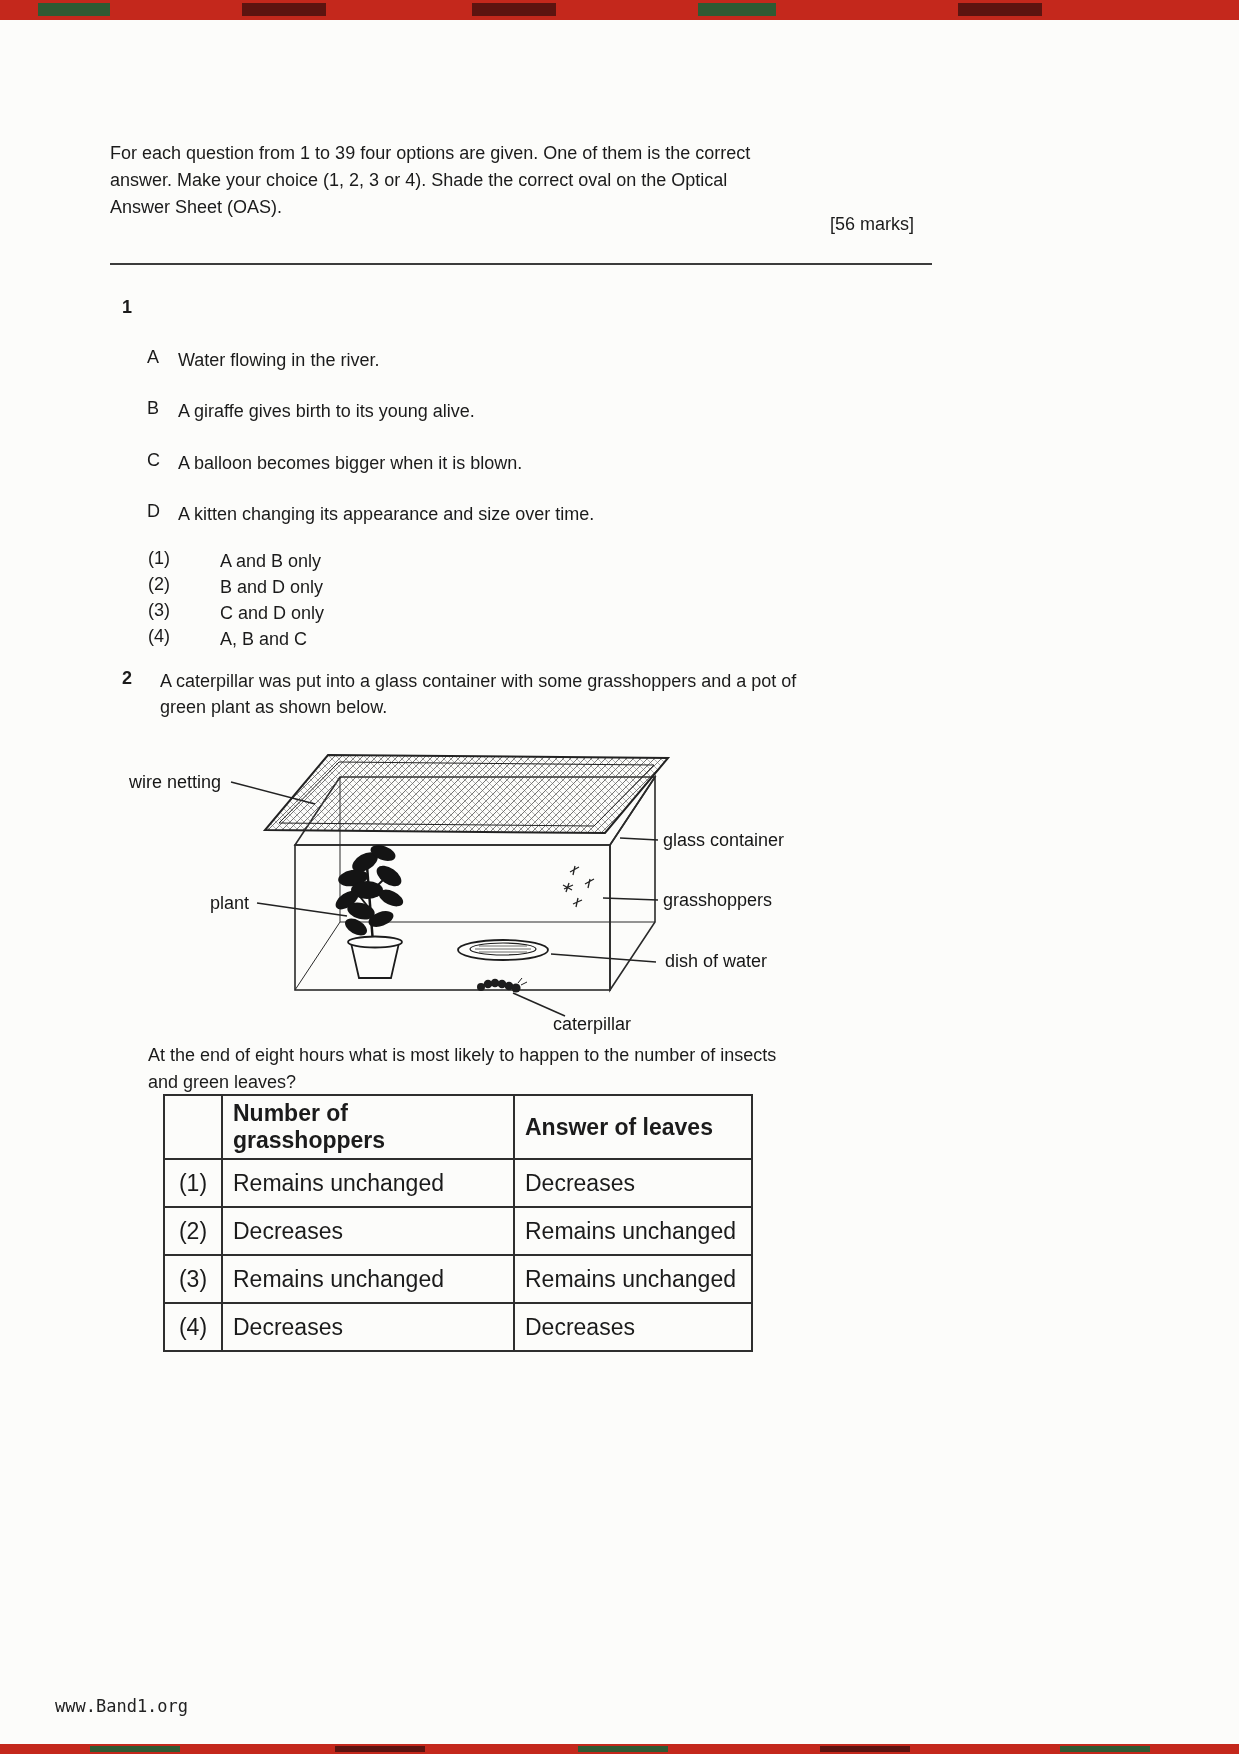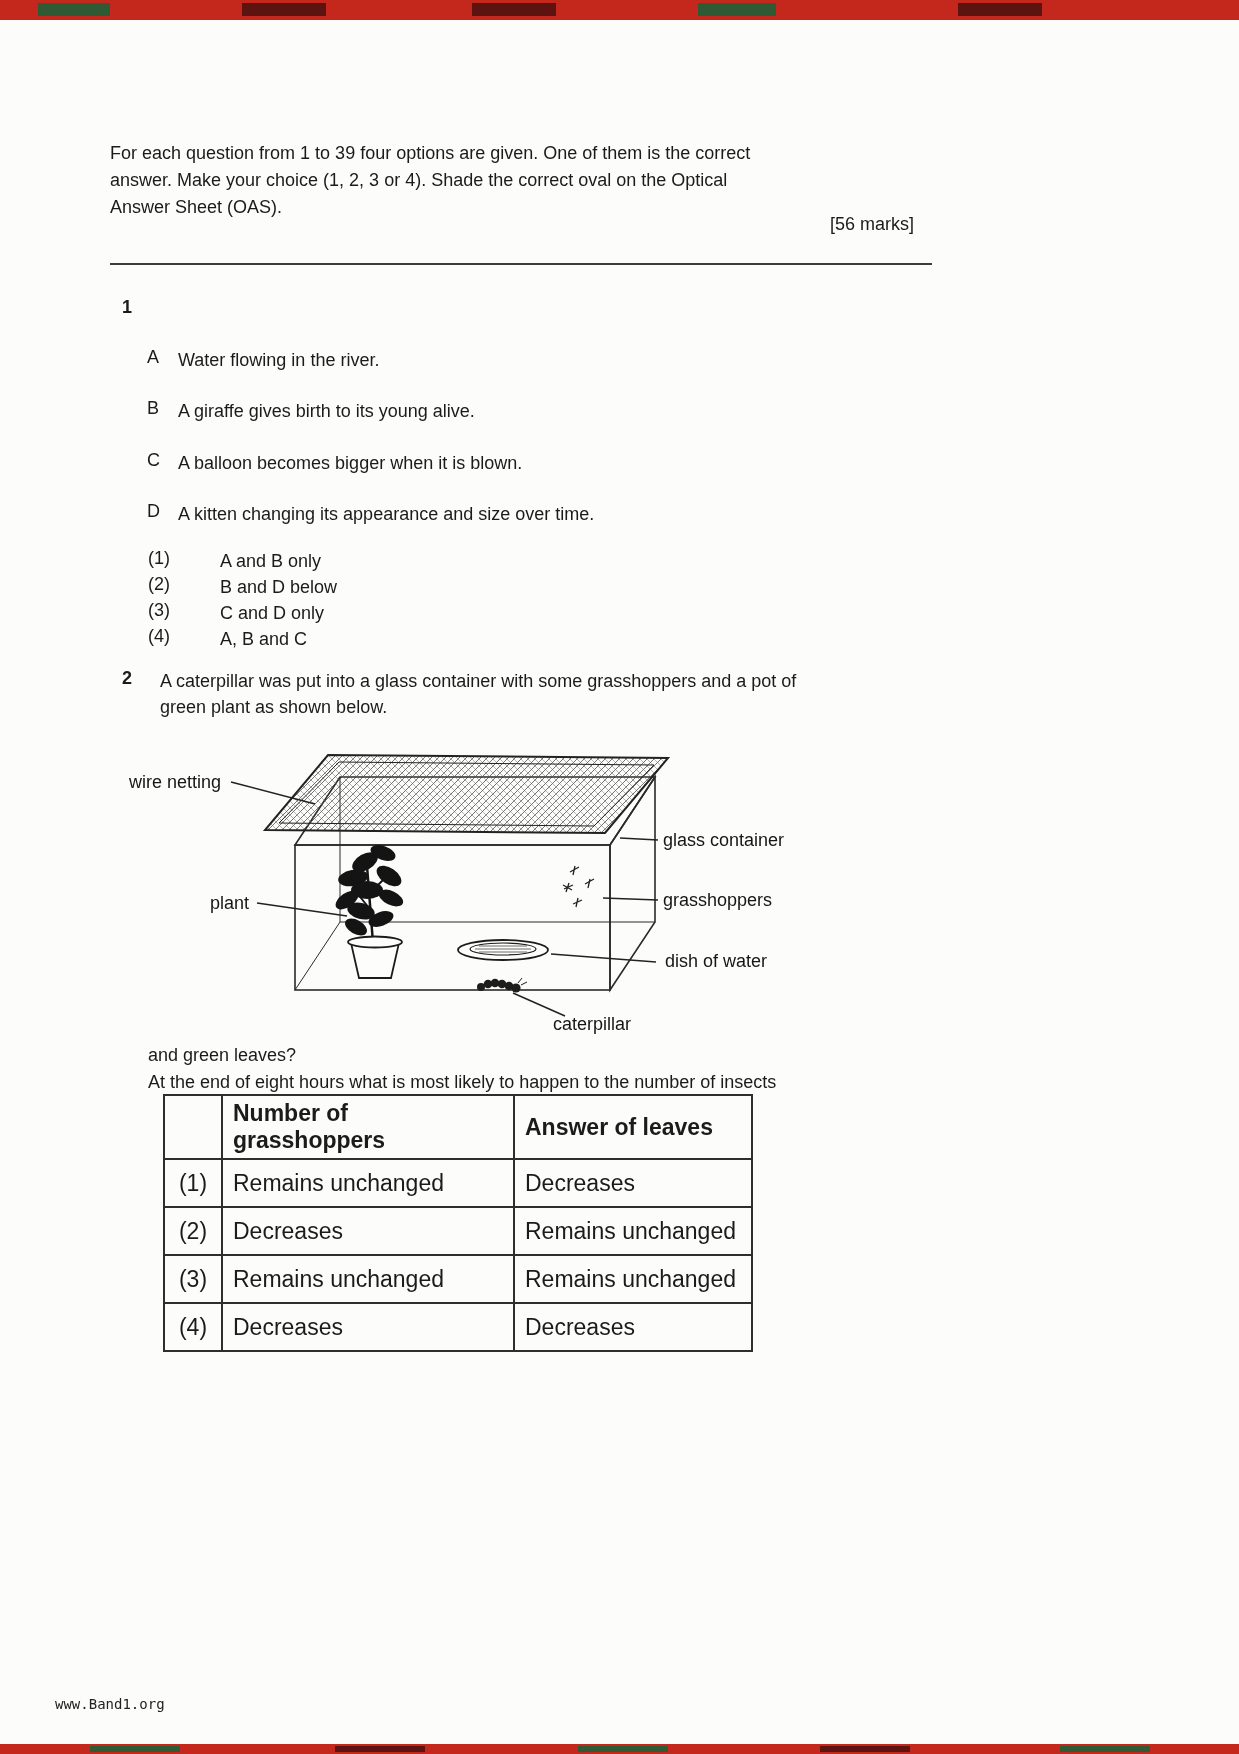--- a/index.html
+++ b/index.html
@@ -26,21 +26,21 @@
   .qtable th, .qtable td {
     border:2px solid #2e2e2e;
     font-size:23px;
     padding:4px 10px;
     vertical-align:middle;
     text-align:left;
   }
   .qtable th { font-weight:bold; height:52px; }
   .qtable td { height:48px; }
   .qtable .cnum { text-align:center; padding:4px 2px; }
-  .footer { font-family:"DejaVu Sans Mono", monospace; font-size:14px; color:#222; }
+  .footer { font-family:"DejaVu Sans Mono", monospace; font-size:17px; color:#222; }
   svg text { font-family:"Liberation Sans", sans-serif; font-size:18px; fill:#161616; }
 </style>
 </head>
 <body>
 
 <div class="scan-bar" style="top:0; height:20px;">
   <div class="scan-patch" style="left:38px; top:3px; width:72px; height:13px; background:#2f5a33;"></div>
   <div class="scan-patch" style="left:242px; top:3px; width:84px; height:13px; background:#5d1410;"></div>
   <div class="scan-patch" style="left:472px; top:3px; width:84px; height:13px; background:#5d1410;"></div>
   <div class="scan-patch" style="left:698px; top:3px; width:78px; height:13px; background:#2f5a33;"></div>
@@ -77,21 +77,21 @@
   <span class="opt-letter">D</span>
   <span class="qtext">A kitten changing its appearance and size over time.</span>
 </div>
 
 <div class="abs qrow" style="left:148px; top:548px; width:600px;">
   <span class="choice-num">(1)</span>
   <span class="qtext">A and B only</span>
 </div>
 <div class="abs qrow" style="left:148px; top:574px; width:600px;">
   <span class="choice-num">(2)</span>
-  <span class="qtext">B and D below</span>
+  <span class="qtext">B and D only</span>
 </div>
 <div class="abs qrow" style="left:148px; top:600px; width:600px;">
   <span class="choice-num">(3)</span>
   <span class="qtext">C and D only</span>
 </div>
 <div class="abs qrow" style="left:148px; top:626px; width:600px;">
   <span class="choice-num">(4)</span>
   <span class="qtext">A, B and C</span>
 </div>
 
@@ -179,22 +179,22 @@
 
   <text x="14" y="50">wire netting</text>
   <text x="95" y="171">plant</text>
   <text x="548" y="108">glass container</text>
   <text x="548" y="168">grasshoppers</text>
   <text x="550" y="229">dish of water</text>
   <text x="438" y="292">caterpillar</text>
 </svg>
 
 <div class="abs" style="left:148px; top:1042px; width:810px;">
+  <div class="txt">At the end of eight hours  what is most likely to happen to the number of insects</div>
   <div class="txt">and green leaves?</div>
-  <div class="txt">At the end of eight hours  what is most likely to happen to the number of insects</div>
 </div>
 
 <table class="abs qtable" style="left:163px; top:1094px; margin-top:0;">
   <colgroup>
     <col style="width:58px">
       <col style="width:292px">
       <col style="width:238px">
   </colgroup>
   <thead>
     <tr>

